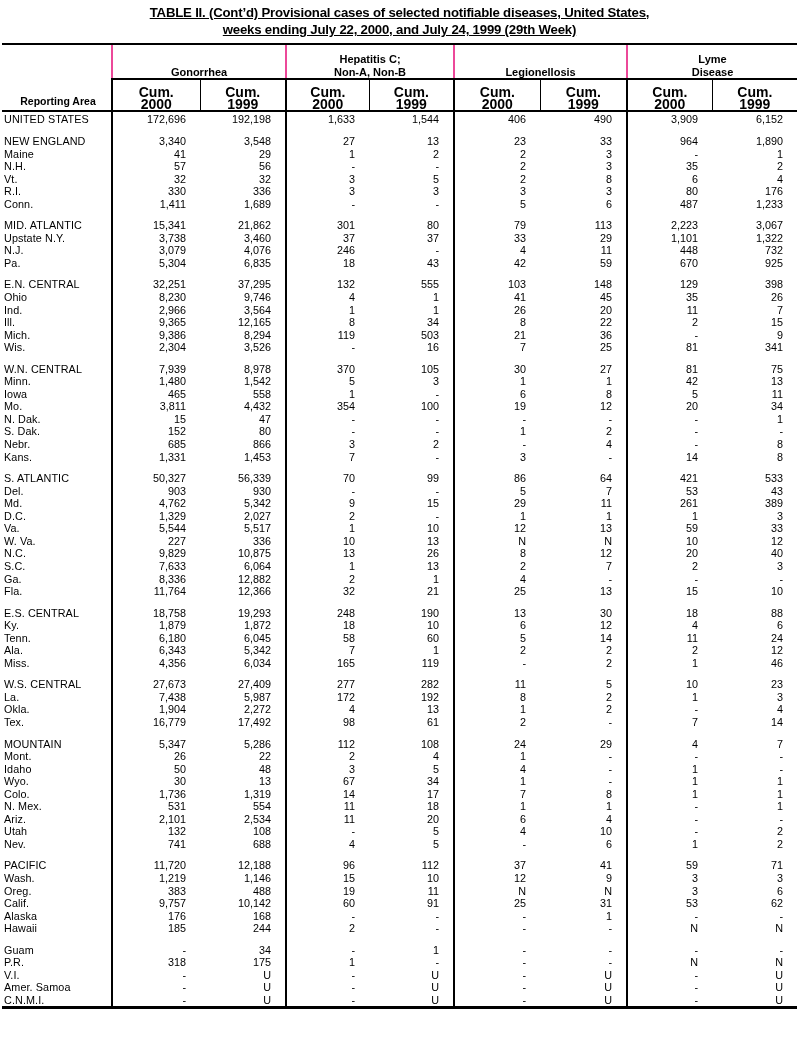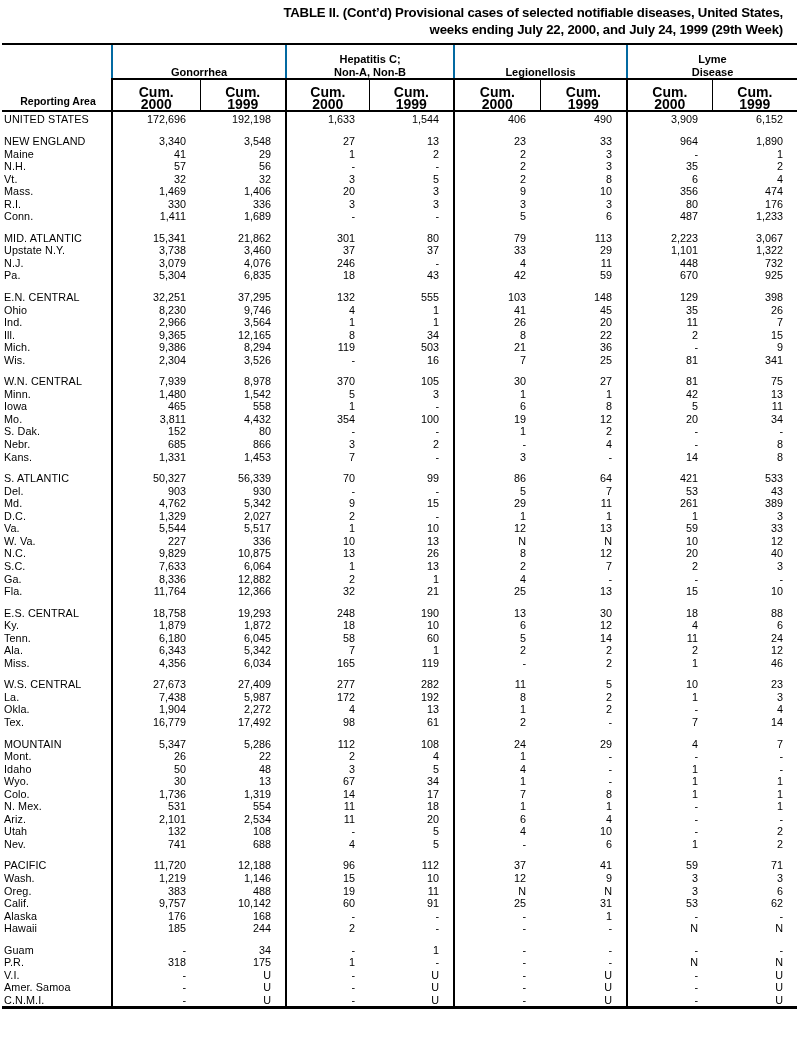--- a/index.html
+++ b/index.html
@@ -18,26 +18,27 @@
   .page {
     position: relative;
     width: 799px;
     height: 1049px;
     box-sizing: border-box;
     padding: 0 2px;
   }
 
   
   .title {
-    text-align: right;
+    text-align: center;
     font-weight: bold;
     font-size: 13.2px;
     line-height: 17px;
     letter-spacing: -0.2px;
     padding: 4px 14px 5px 14px;
+    text-decoration: underline;
   }
   .title .line { display: block; white-space: nowrap; }
 
   
   table.tbl {
     border-collapse: collapse;
     width: 795px;
     table-layout: fixed;
     font-size: 10.5px;
   }
@@ -51,21 +52,21 @@
   .hdr-top td {
     height: 33px;
     text-align: center;
     vertical-align: middle;
     font-weight: bold;
     font-size: 11px;
     line-height: 12.5px;
     border-top: 2.5px solid #000;
     border-bottom: 2px solid #000;
   }
-  .hdr-top td.grp { border-left: 2px solid #0369a1; }
+  .hdr-top td.grp { border-left: 2px solid #ec4899; }
   .hdr-top td.corner { border-bottom: none; }
 
   .hdr-sub td {
     height: 28px;
     text-align: center;
     vertical-align: middle;
     font-weight: bold;
     font-size: 14px;
     line-height: 12px;
     border-bottom: 2.5px solid #000;
@@ -242,31 +243,20 @@
           <td class="num vl">32</td>
           <td class="num">32</td>
           <td class="num vl">3</td>
           <td class="num">5</td>
           <td class="num vl">2</td>
           <td class="num">8</td>
           <td class="num vl">6</td>
           <td class="num">4</td>
         </tr>
         <tr class="row">
-          <td class="area">Mass.</td>
-          <td class="num vl">1,469</td>
-          <td class="num">1,406</td>
-          <td class="num vl">20</td>
-          <td class="num">3</td>
-          <td class="num vl">9</td>
-          <td class="num">10</td>
-          <td class="num vl">356</td>
-          <td class="num">474</td>
-        </tr>
-        <tr class="row">
           <td class="area">R.I.</td>
           <td class="num vl">330</td>
           <td class="num">336</td>
           <td class="num vl">3</td>
           <td class="num">3</td>
           <td class="num vl">3</td>
           <td class="num">3</td>
           <td class="num vl">80</td>
           <td class="num">176</td>
         </tr>
@@ -462,20 +452,31 @@
           <td class="num vl">3,811</td>
           <td class="num">4,432</td>
           <td class="num vl">354</td>
           <td class="num">100</td>
           <td class="num vl">19</td>
           <td class="num">12</td>
           <td class="num vl">20</td>
           <td class="num">34</td>
         </tr>
         <tr class="row">
+          <td class="area">N. Dak.</td>
+          <td class="num vl">15</td>
+          <td class="num">47</td>
+          <td class="num vl">-</td>
+          <td class="num">-</td>
+          <td class="num vl">-</td>
+          <td class="num">-</td>
+          <td class="num vl">-</td>
+          <td class="num">1</td>
+        </tr>
+        <tr class="row">
           <td class="area">S. Dak.</td>
           <td class="num vl">152</td>
           <td class="num">80</td>
           <td class="num vl">-</td>
           <td class="num">-</td>
           <td class="num vl">1</td>
           <td class="num">2</td>
           <td class="num vl">-</td>
           <td class="num">-</td>
         </tr>

